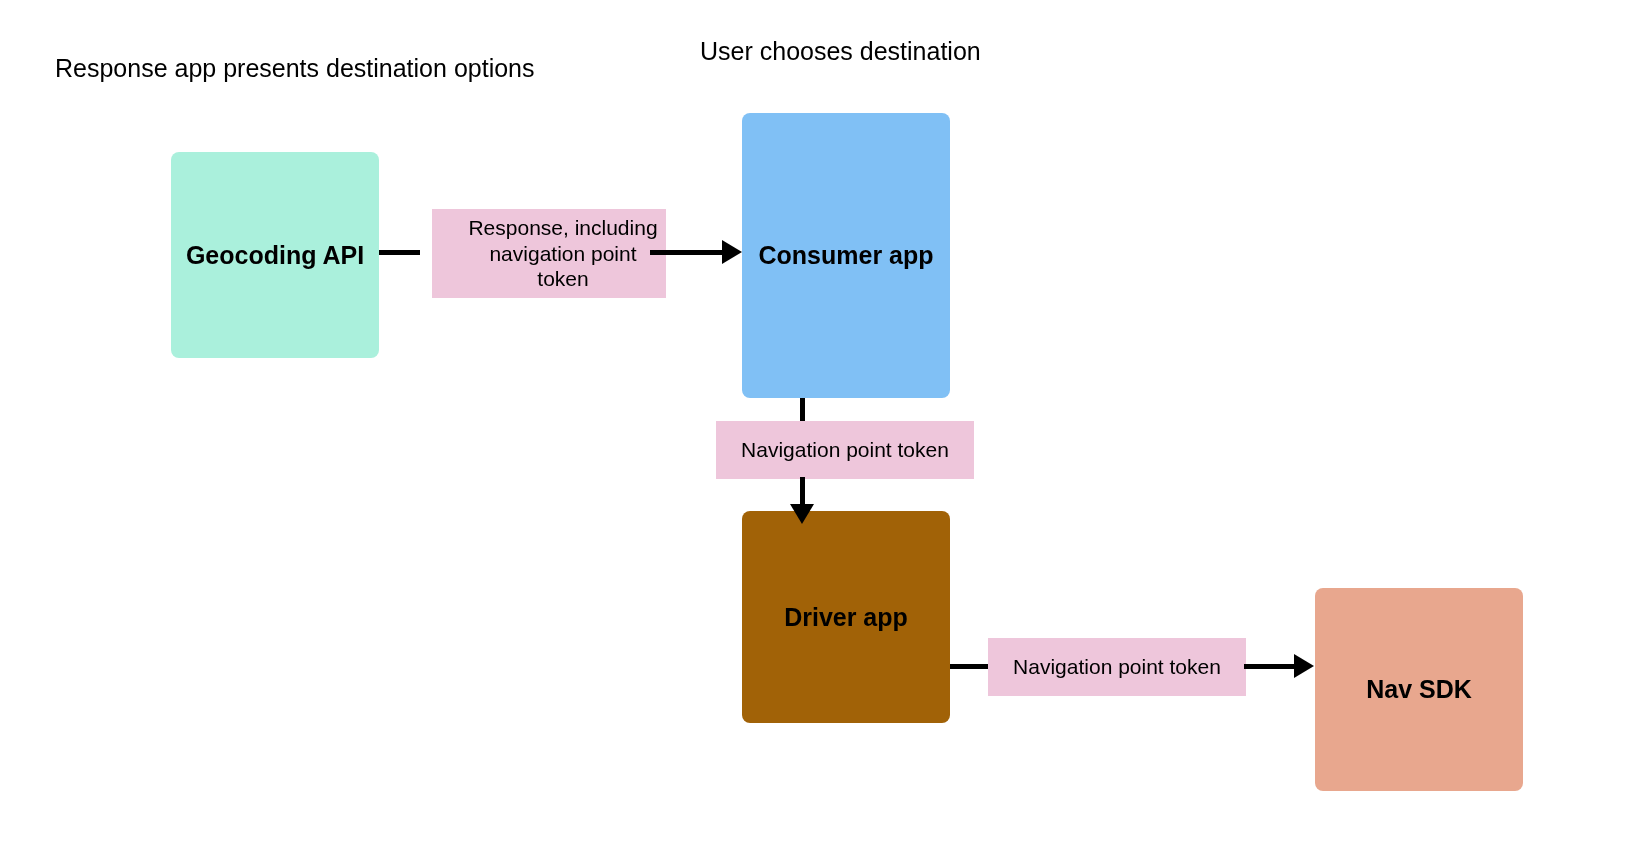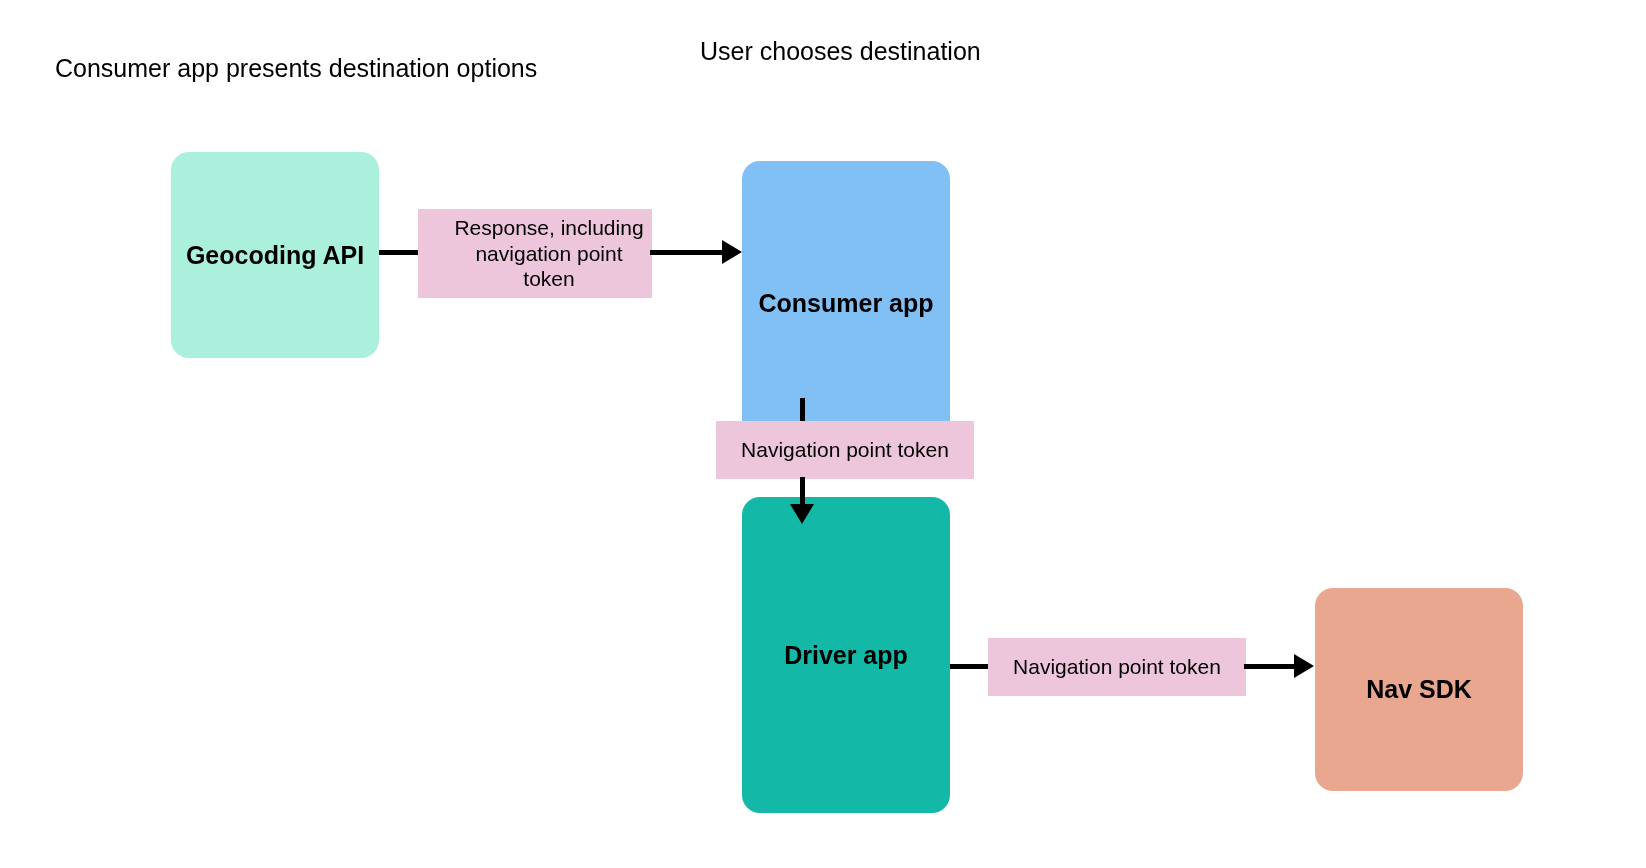--- a/index.html
+++ b/index.html
@@ -32,47 +32,46 @@
   #header-0 { left: 55px;   top: 55px; }
   #header-1 { left: 700px;  top: 38px; }
   #header-2 { left: 1200px; top: 55px; }
 
   
   .node {
     position: absolute;
     display: flex;
     align-items: center;
     justify-content: center;
-    border-radius: 18px;
+    border-radius: 8px;
     box-sizing: border-box;
   }
   .node .node-label {
     font-size: 25px;
     font-weight: bold;
     color: #000000;
     text-align: center;
     line-height: 1.15;
     white-space: nowrap;
   }
 
   #node-geocoding-api {
     left: 171px; top: 152px;
     width: 208px; height: 206px;
     background: #aaf0dc;
   }
   #node-consumer-app {
     left: 742px; top: 113px;
     width: 208px; height: 285px;
     background: #80c0f5;
-    margin-top: 48px;
   }
   #node-driver-app {
-    left: 742px; top: 497px;
-    width: 208px; height: 316px;
-    background: #14b8a6;
+    left: 742px; top: 511px;
+    width: 208px; height: 212px;
+    background: #a16207;
   }
   #node-nav-sdk {
     left: 1315px; top: 588px;
     width: 208px; height: 203px;
     background: #e8a78e;
   }
 
   
   .edge-label {
     position: absolute;
@@ -85,21 +84,21 @@
   }
   .edge-label .edge-label-text {
     font-size: 21px;
     line-height: 1.22;
     color: #000000;
     text-align: center;
     font-weight: 400;
   }
 
   #edge-label-response {
-    left: 418px; top: 209px;
+    left: 432px; top: 209px;
     width: 234px; height: 89px; padding-left: 34px;
   }
   #edge-label-navtoken-consumer-driver {
     left: 716px; top: 421px;
     width: 258px; height: 58px;
   }
   #edge-label-navtoken-driver-navsdk {
     left: 988px; top: 638px;
     width: 258px; height: 58px;
   }
@@ -154,21 +153,21 @@
   }
   #arrowhead-to-consumer { left: 722px;  top: 240px; }
   #arrowhead-to-navsdk   { left: 1294px; top: 654px; }
   #arrowhead-to-driver   { left: 790px;  top: 504px; }
 </style>
 </head>
 <body>
 
 <div id="canvas">
 
-  <div class="col-header" id="header-0">Consumer app presents destination options</div>
+  <div class="col-header" id="header-0">Response app presents destination options</div>
   <div class="col-header" id="header-1">User chooses destination</div>
 
   <div class="node" id="node-geocoding-api">
     <span class="node-label">Geocoding API</span>
   </div>
 
   <div class="node" id="node-consumer-app">
     <span class="node-label">Consumer app</span>
   </div>
 

